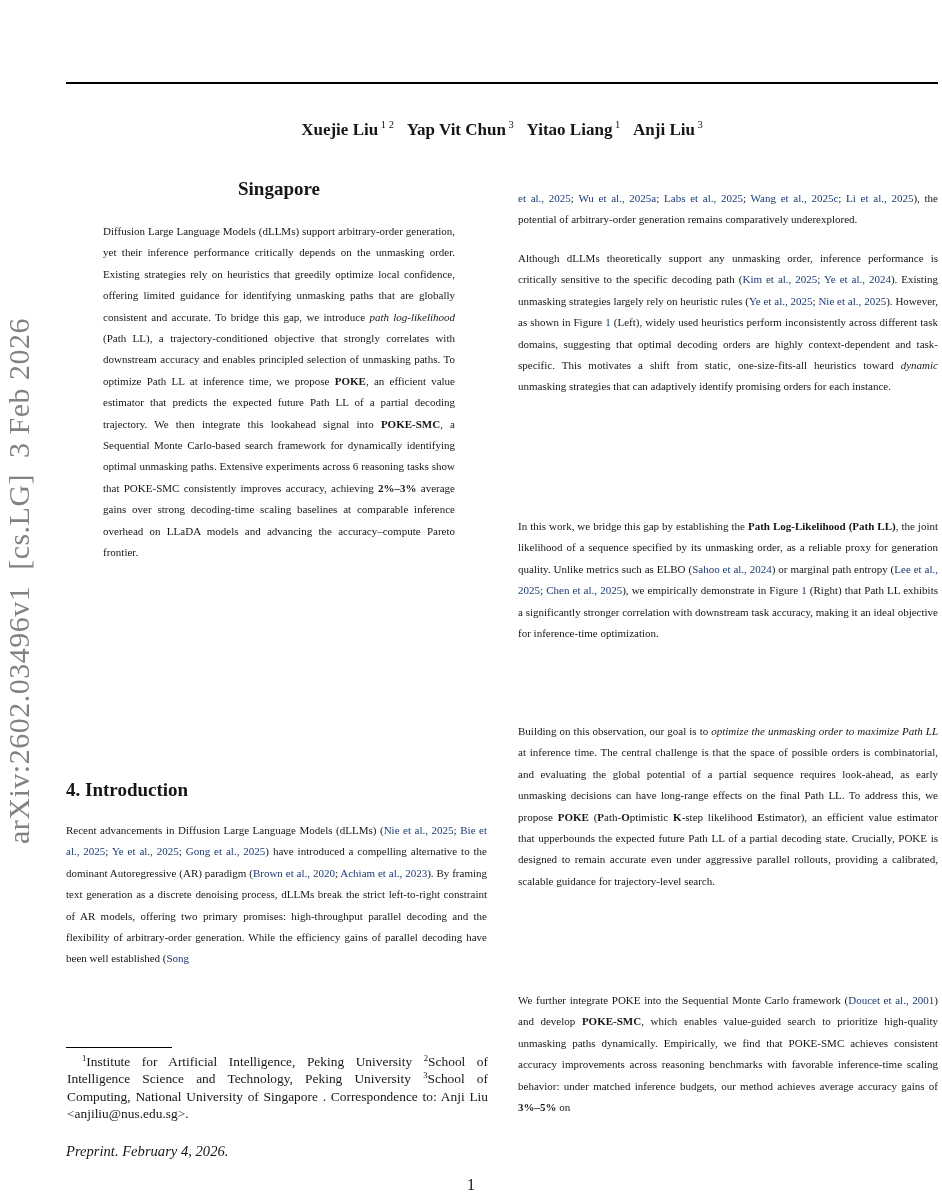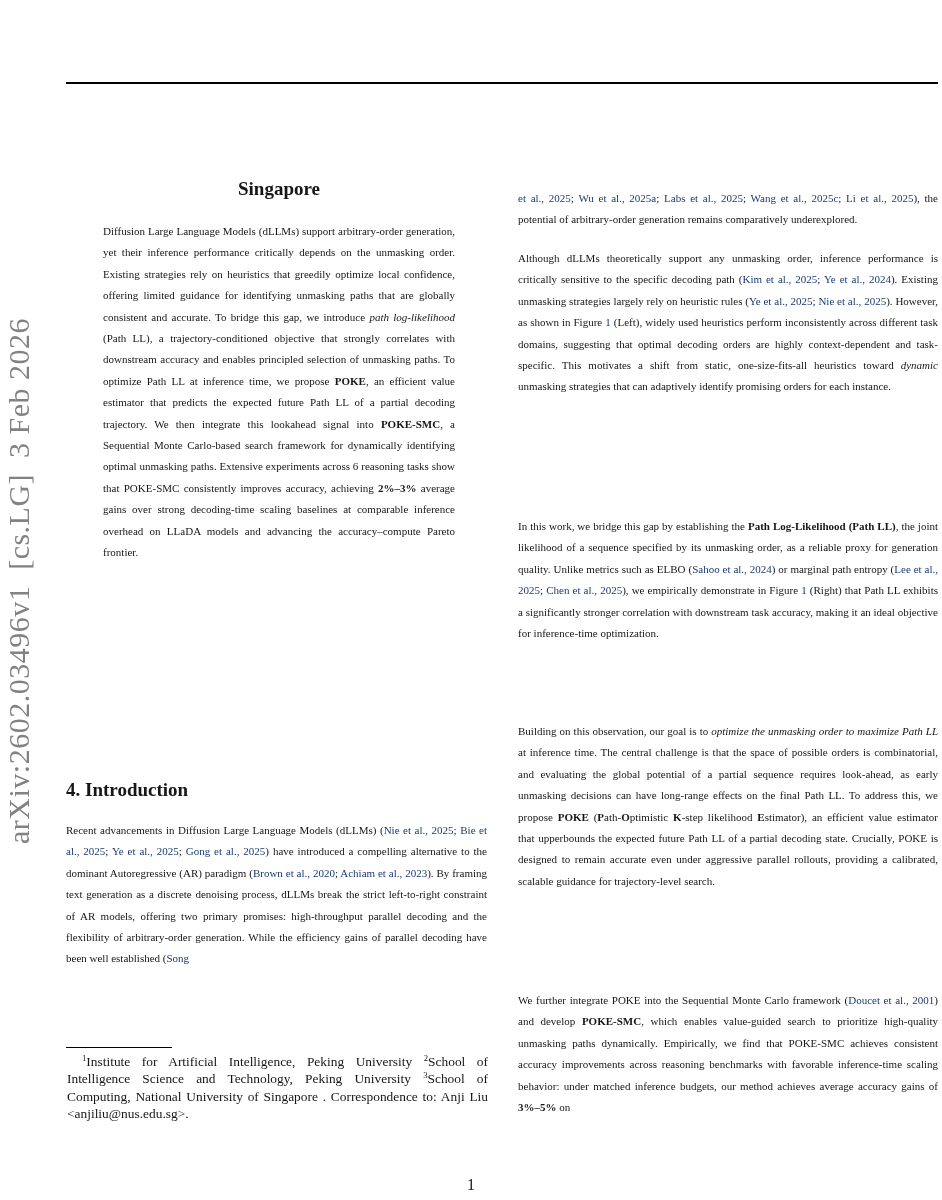--- a/index.html
+++ b/index.html
@@ -43,33 +43,35 @@
 </head>
 <body>
 
 <div class="page">
 
   <div class="watermark">arXiv:2602.03496v1&nbsp;&nbsp;[cs.LG]&nbsp;&nbsp;3 Feb 2026</div>
 
 
   <div class="title-rule"></div>
 
+  <div class="authors"><span>Xuejie Liu</span><span class="rt-sup"> 1 2</span><span>&nbsp;&nbsp;&nbsp;</span><span>Yap Vit Chun</span><span class="rt-sup"> 3</span><span>&nbsp;&nbsp;&nbsp;</span><span>Yitao Liang</span><span class="rt-sup"> 1</span><span>&nbsp;&nbsp;&nbsp;</span><span>Anji Liu</span><span class="rt-sup"> 3</span></div>
 
   <h2 class="abstract-heading">Singapore</h2>
 
   <p class="para abstract-body"><span>Diffusion Large Language Models (dLLMs) support arbitrary-order generation, yet their inference performance critically depends on the unmasking order. Existing strategies rely on heuristics that greedily optimize local confidence, offering limited guidance for identifying unmasking paths that are globally consistent and accurate. To bridge this gap, we introduce </span><span class="rt-i">path log-likelihood</span><span> (Path LL), a trajectory-conditioned objective that strongly correlates with downstream accuracy and enables principled selection of unmasking paths. To optimize Path LL at inference time, we propose </span><span class="rt-b">POKE</span><span>, an efficient value estimator that predicts the expected future Path LL of a partial decoding trajectory. We then integrate this lookahead signal into </span><span class="rt-b">POKE-SMC</span><span>, a Sequential Monte Carlo-based search framework for dynamically identifying optimal unmasking paths. Extensive experiments across 6 reasoning tasks show that POKE-SMC consistently improves accuracy, achieving </span><span class="rt-b">2%–3%</span><span> average gains over strong decoding-time scaling baselines at comparable inference overhead on LLaDA models and advancing the accuracy–compute Pareto frontier.</span></p>
 
   <h2 class="section-heading">4. Introduction</h2>
 
   <p class="para intro-p"><span>Recent advancements in Diffusion Large Language Models (dLLMs) (</span><span class="rt-link">Nie et al., 2025</span><span>; </span><span class="rt-link">Bie et al., 2025</span><span>; </span><span class="rt-link">Ye et al., 2025</span><span>; </span><span class="rt-link">Gong et al., 2025</span><span>) have introduced a compelling alternative to the dominant Autoregressive (AR) paradigm (</span><span class="rt-link">Brown et al., 2020</span><span>; </span><span class="rt-link">Achiam et al., 2023</span><span>). By framing text generation as a discrete denoising process, dLLMs break the strict left-to-right constraint of AR models, offering two primary promises: high-throughput parallel decoding and the flexibility of arbitrary-order generation. While the efficiency gains of parallel decoding have been well established (</span><span class="rt-link">Song</span></p>
 
   <div class="footnote-rule"></div>
 
   <p class="footnote"><span class="rt-sup">1</span><span>Institute for Artificial Intelligence, Peking University </span><span class="rt-sup">2</span><span>School of Intelligence Science and Technology, Peking University </span><span class="rt-sup">3</span><span>School of Computing, National University of Singapore . Correspondence to: Anji Liu &lt;anjiliu@nus.edu.sg&gt;.</span></p>
 
+  <p class="preprint">Preprint. February 4, 2026.</p>
 
   <p class="para col2-p p-r1"><span class="rt-link">et al., 2025</span><span>; </span><span class="rt-link">Wu et al., 2025a</span><span>; </span><span class="rt-link">Labs et al., 2025</span><span>; </span><span class="rt-link">Wang et al., 2025c</span><span>; </span><span class="rt-link">Li et al., 2025</span><span>), the potential of arbitrary-order generation remains comparatively underexplored.</span></p>
 
   <p class="para col2-p p-r2"><span>Although dLLMs theoretically support any unmasking order, inference performance is critically sensitive to the specific decoding path (</span><span class="rt-link">Kim et al., 2025</span><span>; </span><span class="rt-link">Ye et al., 2024</span><span>). Existing unmasking strategies largely rely on heuristic rules (</span><span class="rt-link">Ye et al., 2025</span><span>; </span><span class="rt-link">Nie et al., 2025</span><span>). However, as shown in Figure </span><span class="rt-link">1</span><span> (Left), widely used heuristics perform inconsistently across different task domains, suggesting that optimal decoding orders are highly context-dependent and task-specific. This motivates a shift from static, one-size-fits-all heuristics toward </span><span class="rt-i">dynamic</span><span> unmasking strategies that can adaptively identify promising orders for each instance.</span></p>
 
   <p class="para col2-p p-r3"><span>In this work, we bridge this gap by establishing the </span><span class="rt-b">Path Log-Likelihood (Path LL)</span><span>, the joint likelihood of a sequence specified by its unmasking order, as a reliable proxy for generation quality. Unlike metrics such as ELBO (</span><span class="rt-link">Sahoo et al., 2024</span><span>) or marginal path entropy (</span><span class="rt-link">Lee et al., 2025</span><span>; </span><span class="rt-link">Chen et al., 2025</span><span>), we empirically demonstrate in Figure </span><span class="rt-link">1</span><span> (Right) that Path LL exhibits a significantly stronger correlation with downstream task accuracy, making it an ideal objective for inference-time optimization.</span></p>
 
   <p class="para col2-p p-r4"><span>Building on this observation, our goal is to </span><span class="rt-i">optimize the unmasking order to maximize Path LL</span><span> at inference time. The central challenge is that the space of possible orders is combinatorial, and evaluating the global potential of a partial sequence requires look-ahead, as early unmasking decisions can have long-range effects on the final Path LL. To address this, we propose </span><span class="rt-b">POKE</span><span> (</span><span class="rt-b">P</span><span>ath-</span><span class="rt-b">O</span><span>ptimistic </span><span class="rt-b">K</span><span>-step likelihood </span><span class="rt-b">E</span><span>stimator), an efficient value estimator that upperbounds the expected future Path LL of a partial decoding state. Crucially, POKE is designed to remain accurate even under aggressive parallel rollouts, providing a calibrated, scalable guidance for trajectory-level search.</span></p>
 
   <p class="para col2-p p-r5"><span>We further integrate POKE into the Sequential Monte Carlo framework (</span><span class="rt-link">Doucet et al., 2001</span><span>) and develop </span><span class="rt-b">POKE-SMC</span><span>, which enables value-guided search to prioritize high-quality unmasking paths dynamically. Empirically, we find that POKE-SMC achieves consistent accuracy improvements across reasoning benchmarks with favorable inference-time scaling behavior: under matched inference budgets, our method achieves average accuracy gains of </span><span class="rt-b">3%–5%</span><span> on</span></p>

